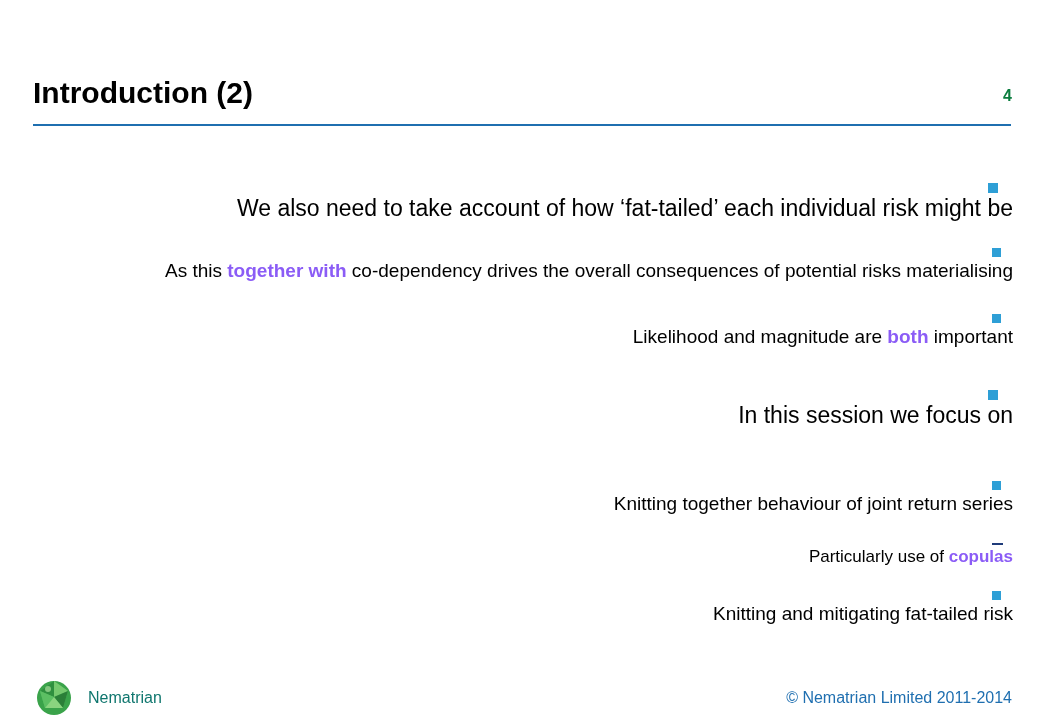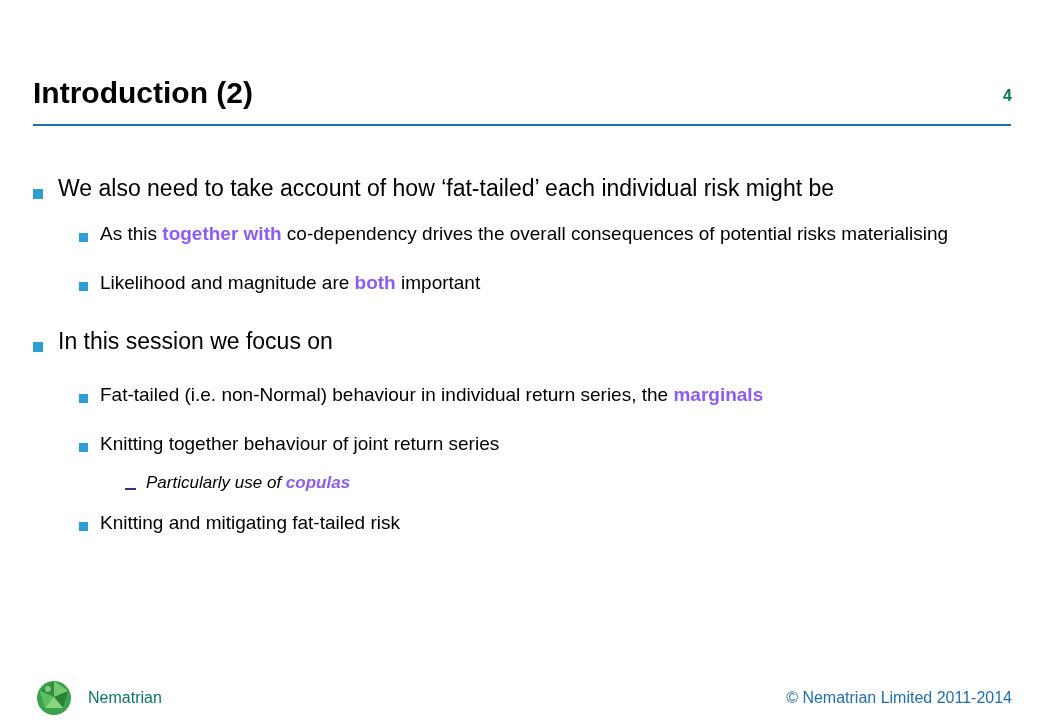--- a/index.html
+++ b/index.html
@@ -51,21 +51,22 @@
   
   .body {
     position: absolute;
     left: 33px;
     top: 152px;
     width: 980px;
   }
 
   .bullet-row {
     display: flex;
-    align-items: center;
+    align-items: flex-end;
+    flex-direction: column;
   }
 
   
   .lvl1 {
     margin-bottom: 6px;
   }
   .lvl1 .marker {
     flex: 0 0 auto;
     width: 10px;
     height: 10px;
@@ -108,21 +109,20 @@
     width: 11px;
     height: 2px;
     background: #1f3c7a;
     margin-top: 12px;
     margin-right: 10px;
   }
   .lvl3 .text {
     font-size: 17px;
     color: #000000;
     line-height: 24px;
-    font-style: italic;
   }
 
   .gap-small { height: 10px; }
   .gap-med { height: 18px; }
   .gap-large { height: 26px; }
 
   .hl {
     color: #8b5cf6;
     font-weight: bold;
   }
@@ -184,24 +184,20 @@
 
     <div class="gap-large"></div>
 
     <div class="bullet-row lvl1">
       <div class="marker"></div>
       <div class="text">In this session we focus on</div>
     </div>
 
     <div class="gap-med"></div>
 
-    <div class="bullet-row lvl2">
-      <div class="marker"></div>
-      <div class="text"><span>Fat-tailed (i.e. non-Normal) behaviour in individual return series, the </span><span class="hl">marginals</span></div>
-    </div>
 
     <div class="gap-med"></div>
 
     <div class="bullet-row lvl2">
       <div class="marker"></div>
       <div class="text">Knitting together behaviour of joint return series</div>
     </div>
 
     <div class="gap-small"></div>
 

